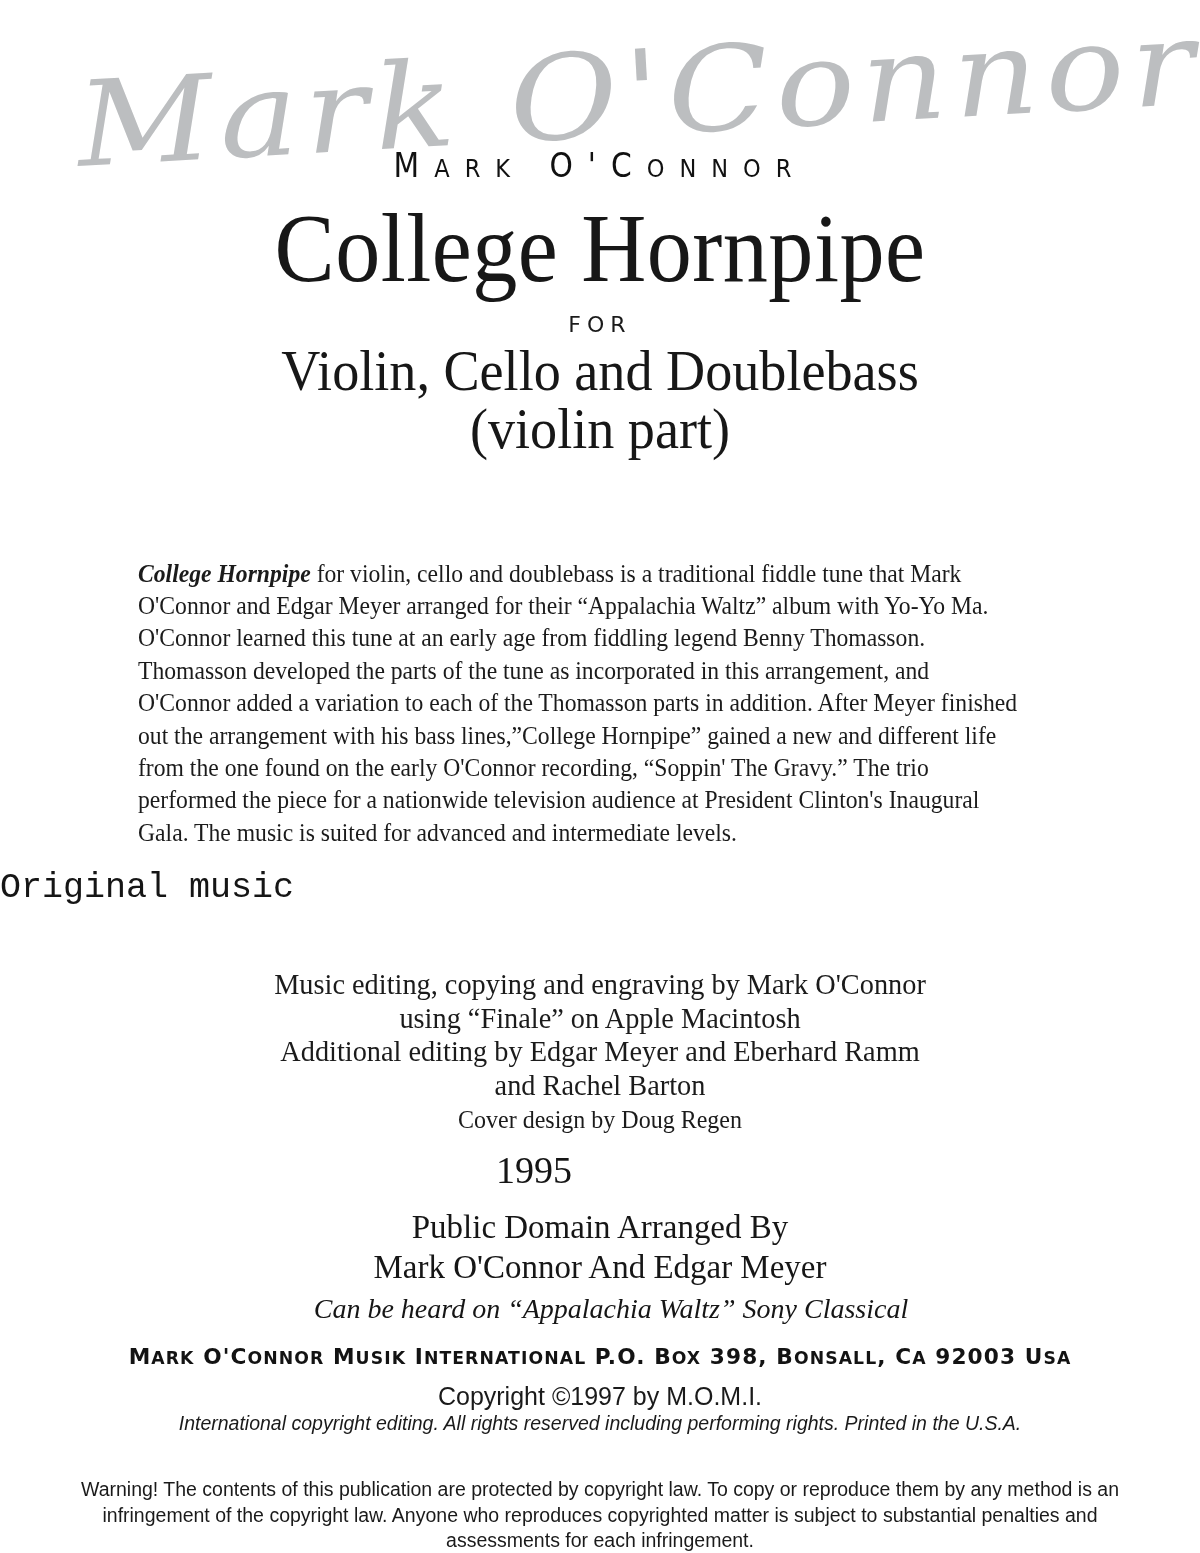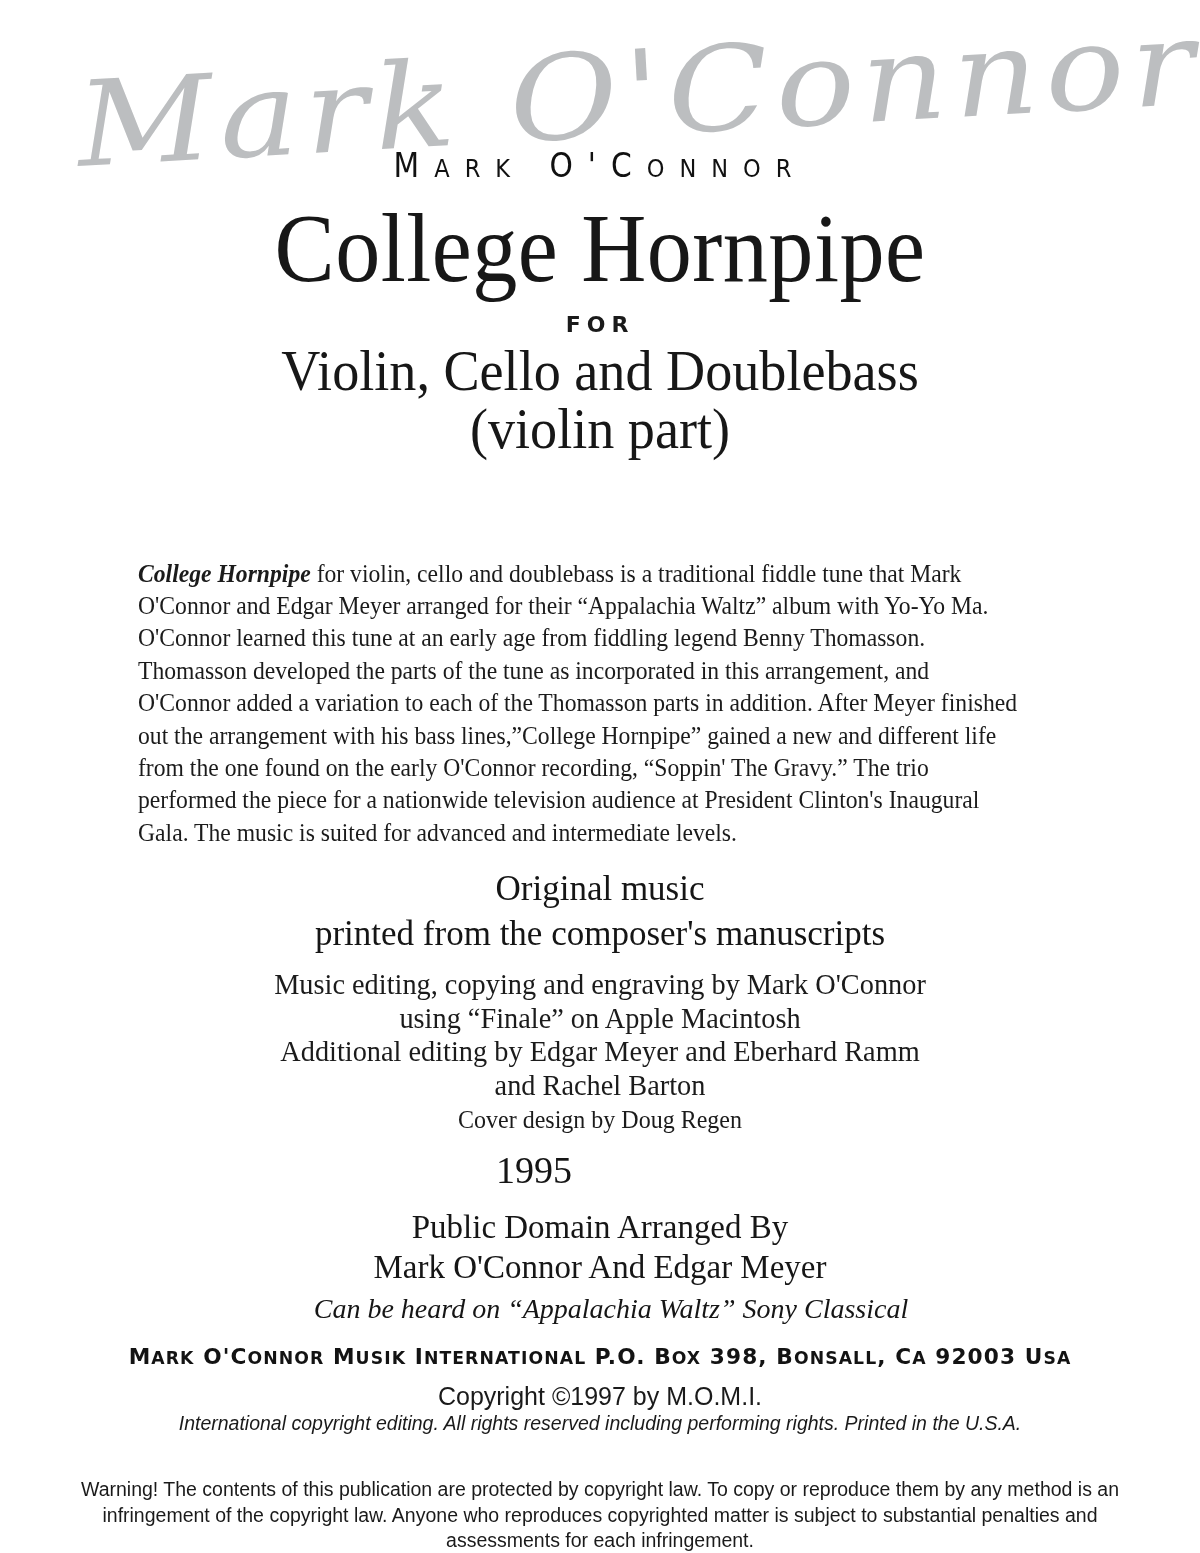--- a/index.html
+++ b/index.html
@@ -87,21 +87,21 @@
   }
 
   .for-line {
     position: absolute;
     left: 0;
     top: 312px;
     width: 1200px;
     text-align: center;
     font-family: "DejaVu Sans", sans-serif;
     font-size: 22px;
-    font-weight: 700;
+    font-weight: 400;
     letter-spacing: 6px;
     color: #1a1a1a;
   }
 
   .subtitle {
     position: absolute;
     left: 0;
     top: 342px;
     width: 1200px;
     text-align: center;
@@ -132,22 +132,22 @@
     font-weight: bold;
     font-style: italic;
   }
 
   
   .original-music {
     position: absolute;
     left: 0;
     top: 866px;
     width: 1200px;
-    text-align: center;
-    font-family: Liberation Serif, serif;
+    text-align: left;
+    font-family: Liberation Mono, monospace;
     font-size: 35px;
     line-height: 45px;
     color: #151515;
   }
 
   
   .credits {
     position: absolute;
     left: 0;
     top: 968px;
@@ -277,21 +277,20 @@
     <span>Violin, Cello and Doublebass</span>
     <span class="ln2">(violin part)</span>
   </div>
 
   <p class="description">
     <span class="lead">College Hornpipe</span><span> for violin, cello and doublebass is a traditional fiddle tune that Mark O'Connor and Edgar Meyer arranged for their “Appalachia Waltz” album with Yo-Yo Ma. O'Connor learned this tune at an early age from fiddling legend Benny Thomasson. Thomasson developed the parts of the tune as incorporated in this arrangement, and O'Connor added a variation to each of the Thomasson parts in addition. After Meyer finished out the arrangement with his bass lines,”College Hornpipe” gained a new and different life from the one found on the early O'Connor recording, “Soppin' The Gravy.” The trio performed the piece for a nationwide television audience at President Clinton's Inaugural Gala. The music is suited for advanced and intermediate levels.</span>
   </p>
 
   <div class="original-music">
     <div>Original music</div>
-    <div>printed from the composer's manuscripts</div>
   </div>
 
   <div class="credits">
     <div>Music editing, copying and engraving by Mark O'Connor</div>
     <div>using “Finale” on Apple Macintosh</div>
     <div>Additional editing by Edgar Meyer and Eberhard Ramm</div>
     <div>and Rachel Barton</div>
     <span class="cover">Cover design by Doug Regen</span>
   </div>
 

